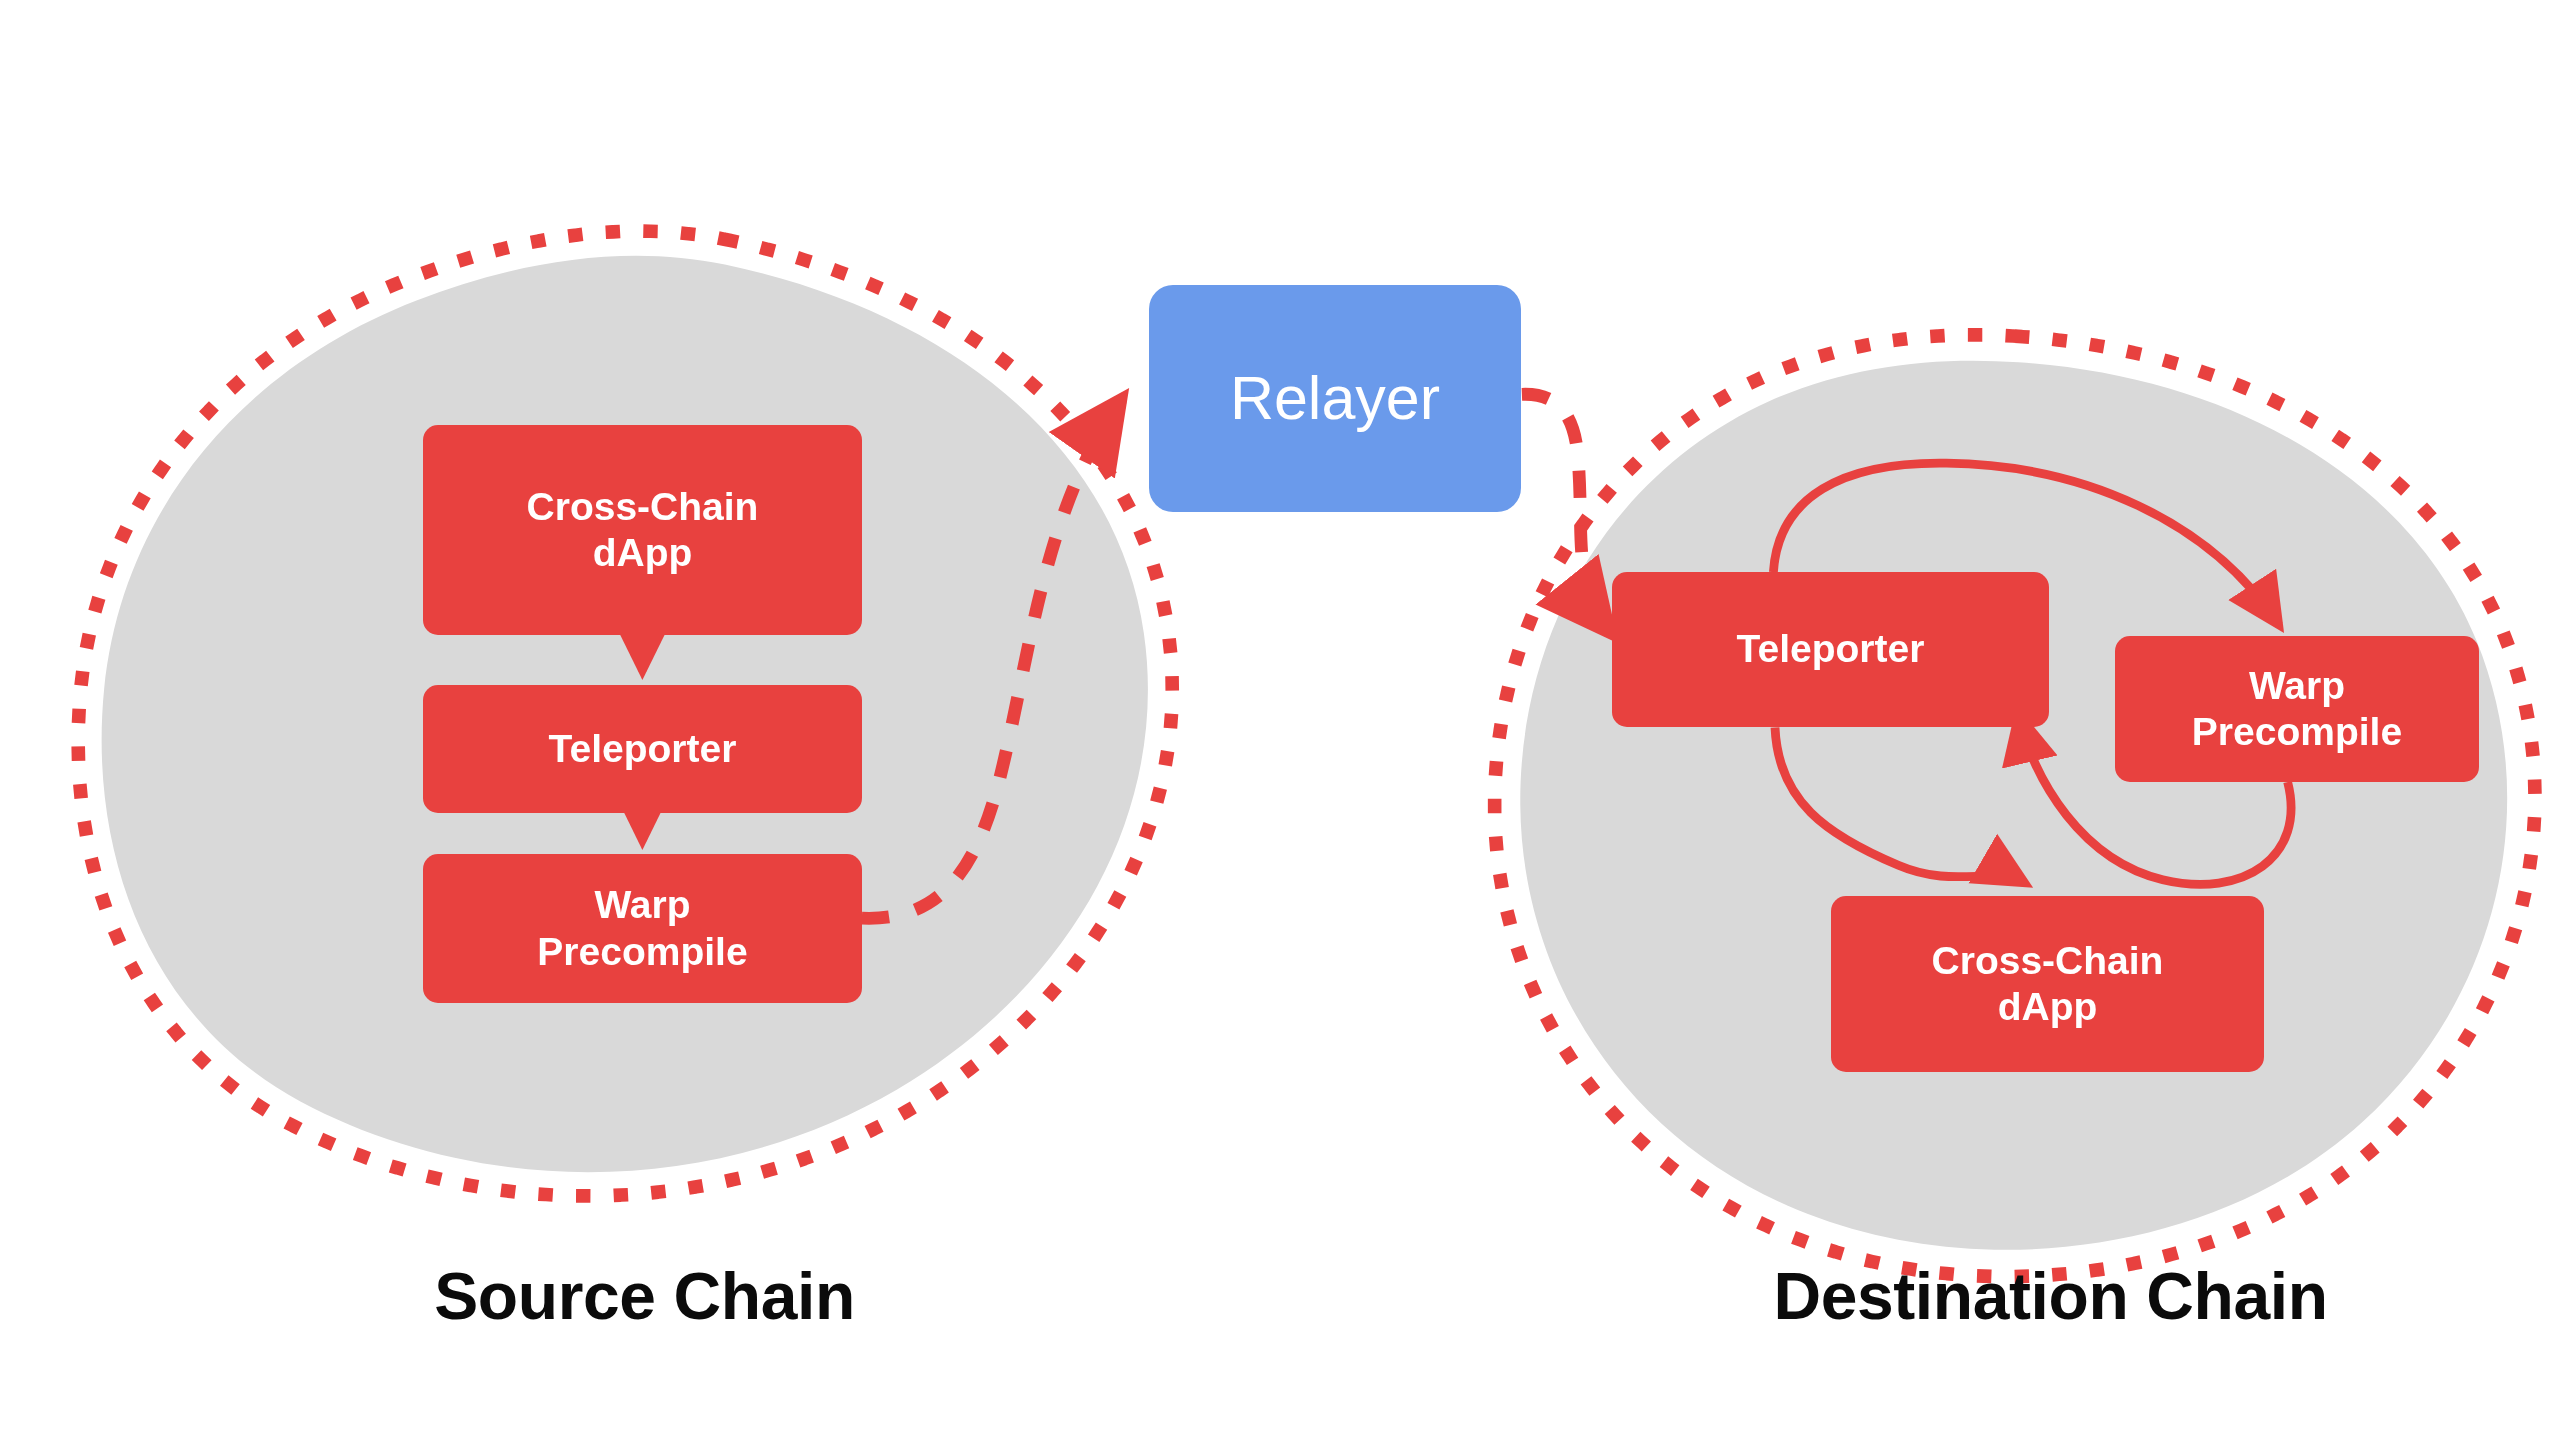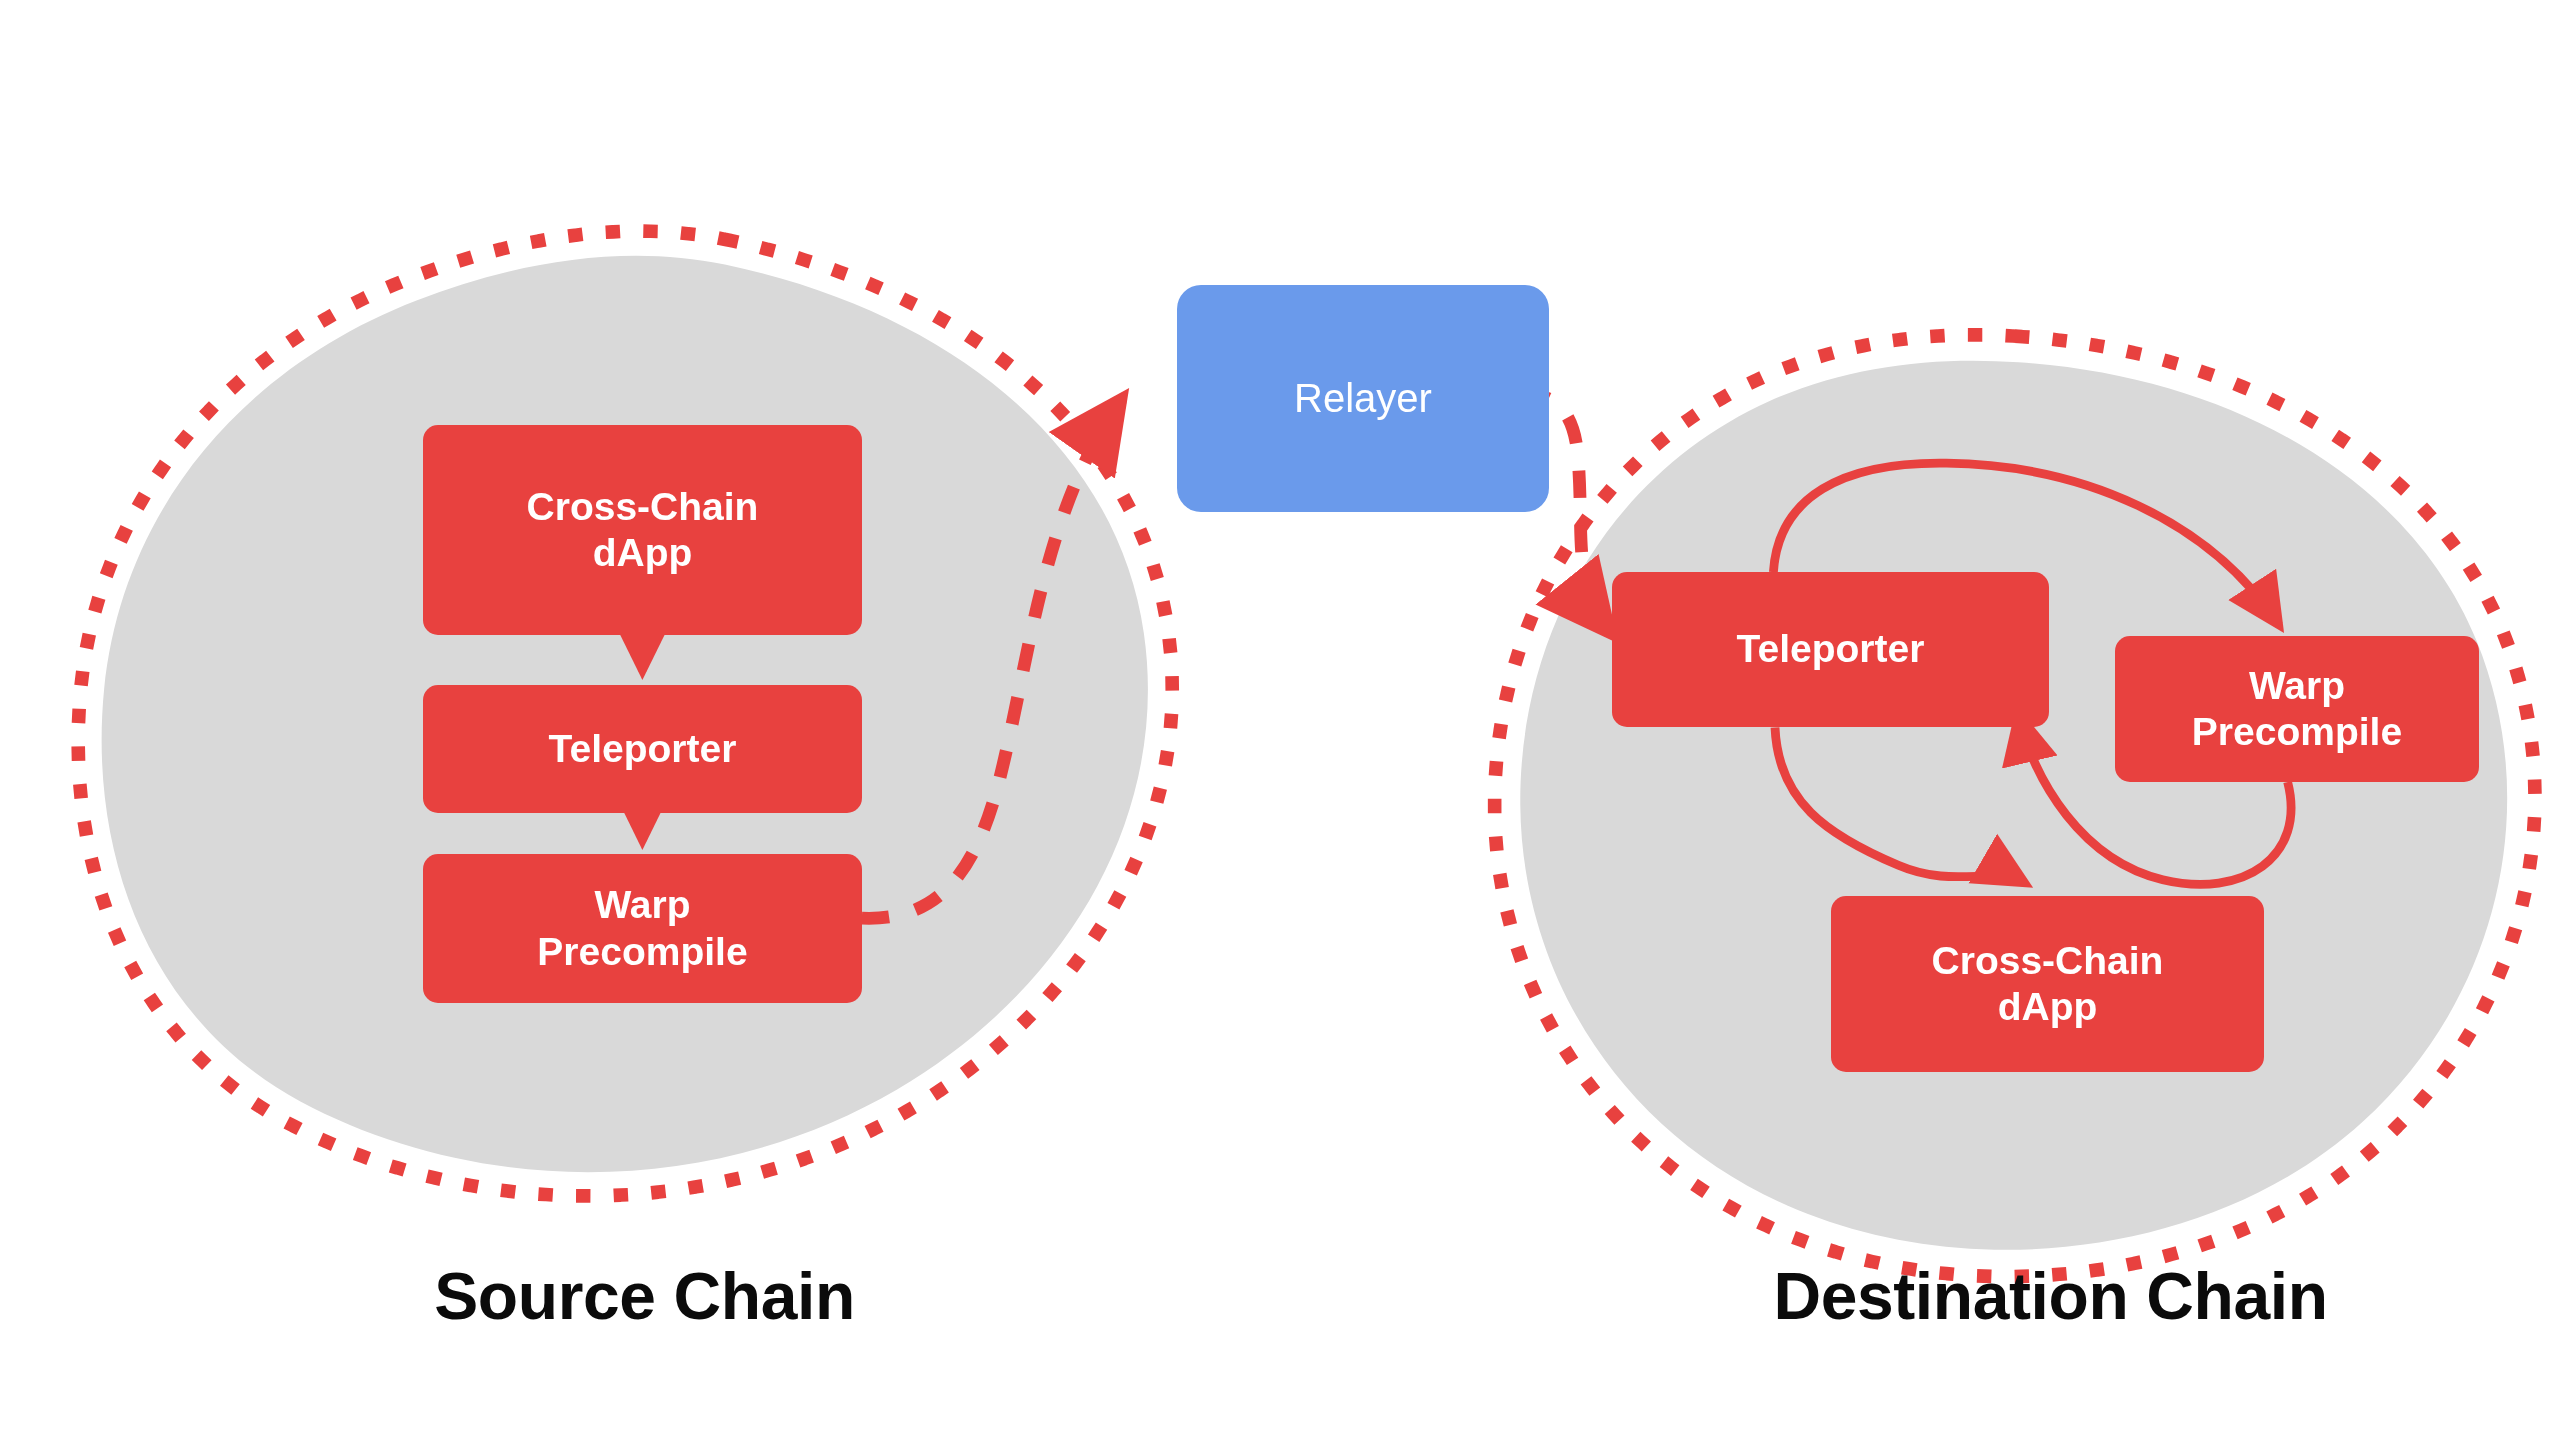--- a/index.html
+++ b/index.html
@@ -51,21 +51,21 @@
     font-size: 66px;
     letter-spacing: -0.4px;
     white-space: nowrap;
     text-align: center;
   }
   
   #src-dapp      { left: 423px;  top: 425px;  width: 439px; height: 210px; font-size: 39px; }
   #src-teleporter{ left: 423px;  top: 685px;  width: 439px; height: 128px; font-size: 39px; }
   #src-warp      { left: 423px;  top: 854px; width: 439px; height: 149px; font-size: 39px; }
   
-  #relayer       { left: 1149px; top: 285px;  width: 372px; height: 227px; font-size: 40px; margin-left: 28px; }
+  #relayer       { left: 1149px; top: 285px;  width: 372px; height: 227px; font-size: 61px; }
   
   #dst-teleporter{ left: 1612px; top: 572px;  width: 437px; height: 155px; font-size: 39px; }
   #dst-warp      { left: 2115px; top: 636px;  width: 364px; height: 146px; font-size: 39px; }
   #dst-dapp      { left: 1831px; top: 896px; width: 433px; height: 176px; font-size: 39px; }
   
   #label-source      { left: 284px;  top: 1258px; width: 721px; }
   #label-destination { left: 1546px; top: 1258px; width: 1009px; }
 </style>
 </head>
 <body>

